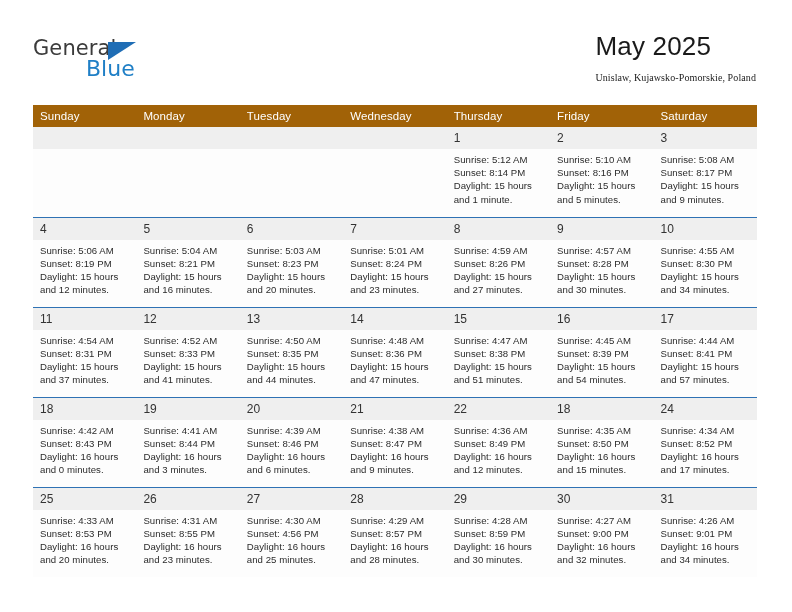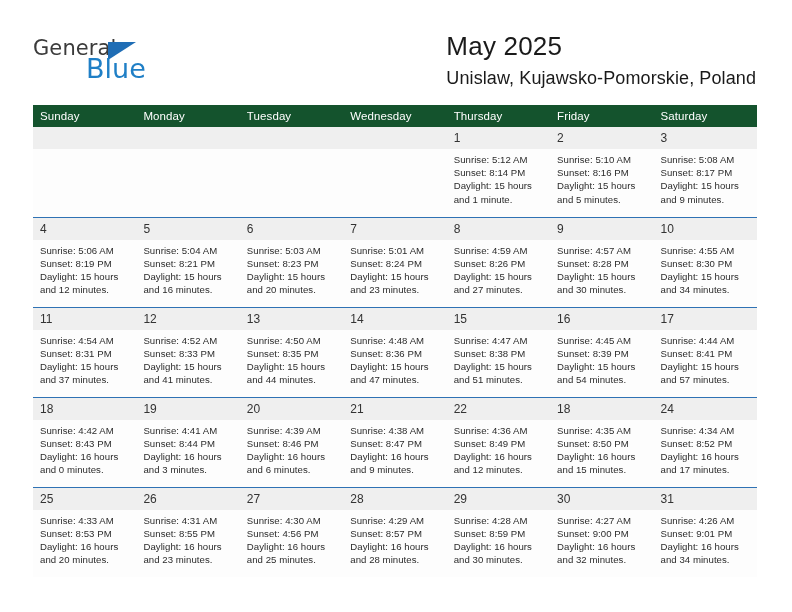--- a/index.html
+++ b/index.html
@@ -46,21 +46,21 @@
     letter-spacing: 0.1px;
     color: #3b3b3b;
     font-family: "DejaVu Sans", sans-serif;
     font-weight: 400;
     line-height: 24px;
   }
   .logo-blue {
     position: absolute;
     left: 53px;
     top: 21px;
-    font-size: 27px;
+    font-size: 22px;
     color: #1f7fc6;
     font-family: "DejaVu Sans", sans-serif;
     font-weight: 400;
     line-height: 24px;
   }
   .logo-tri {
     position: absolute;
     left: 75px;
     top: 6px;
     width: 0;
@@ -76,39 +76,40 @@
     text-align: left;
   }
   .cal-title {
     font-size: 26px;
     font-weight: 400;
     color: #1a1a1a;
     line-height: 32px;
     letter-spacing: 0.2px;
   }
   .cal-subtitle {
-    font-size: 18px;
+    font-size: 10px;
     font-weight: 400;
     color: #1a1a1a;
     line-height: 20px;
     margin-top: 6px;
     letter-spacing: 0.1px;
+    font-family: Liberation Serif, serif;
   }
 
   
   .calendar {
     position: absolute;
     left: 33px;
     top: 105px;
     width: 724px;
     border-collapse: collapse;
     table-layout: fixed;
   }
   .calendar th {
-    background: #14532d;
+    background: #a16207;
     color: #ffffff;
     font-size: 11.5px;
     font-weight: 400;
     text-align: left;
     padding: 5px 0 5px 7px;
     height: 19px;
     box-sizing: border-box;
     letter-spacing: 0.1px;
   }
   .calendar td {

